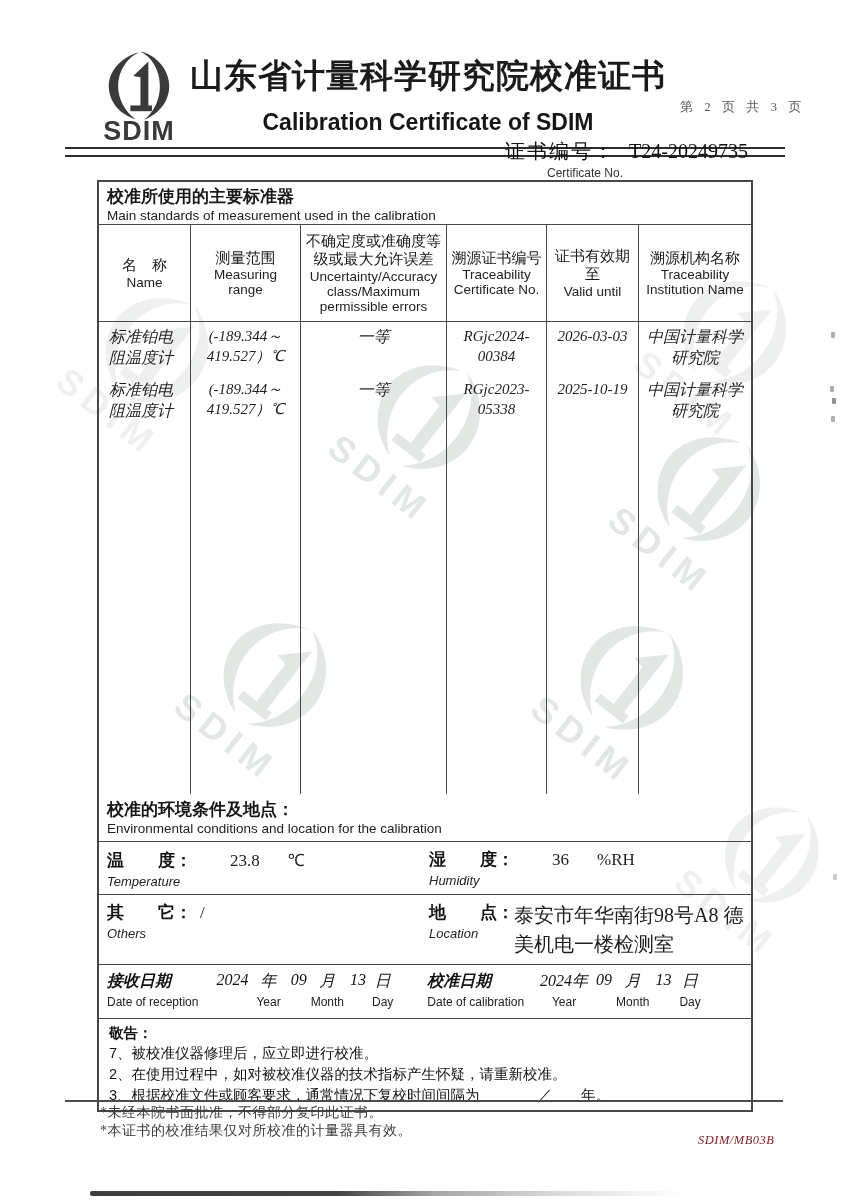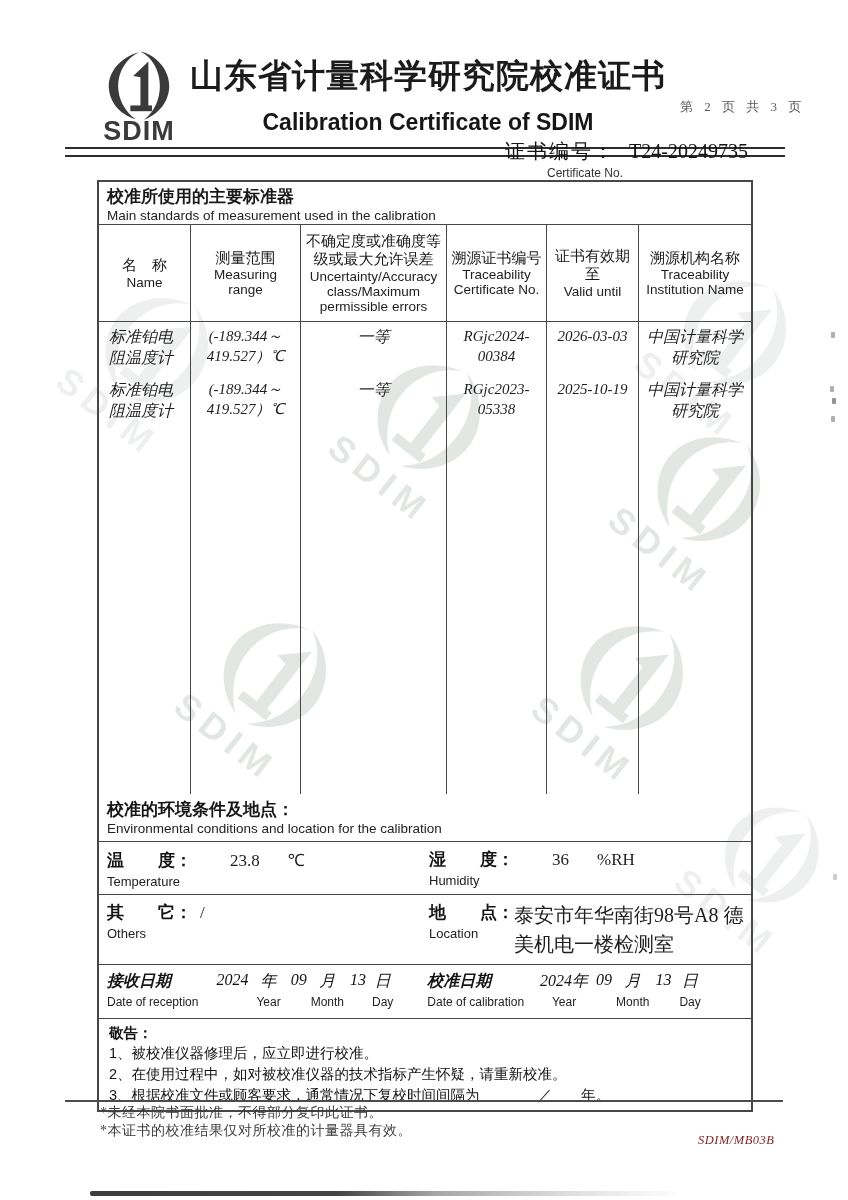--- a/index.html
+++ b/index.html
@@ -60,21 +60,21 @@
 
   .cond-row{display:flex;border-bottom:1.5px solid #474747;padding:6px 0 5px 8px;box-sizing:border-box;}
   .cond-row.r2{min-height:55px;}
   .cond-group{width:322px;flex:none;}
   .cond-group.right{flex:1;}
   .cond-top{display:flex;align-items:baseline;}
   .zh-label{font-family:"Liberation Sans", sans-serif;font-weight:700;font-size:17px;color:#141414;white-space:pre;}
   .cond-val{font-size:17px;margin-left:38px;}
   .cond-unit{font-size:17px;margin-left:28px;}
   .slash-val{font-size:17px;margin-left:8px;}
-  .en-label{font-family:"Liberation Sans", sans-serif;font-size:13px;color:#222;margin-top:2px;}
+  .en-label{font-family:"Liberation Sans", sans-serif;font-size:13px;color:#222;margin-top:2px;font-style:italic;}
   .loc-flex{display:flex;}
   .loc-value{font-size:20px;line-height:1.45;width:242px;margin-left:0;}
 
   .dates-row{display:flex;border-bottom:1.5px solid #474747;padding:6px 0 4px 8px;min-height:54px;box-sizing:border-box;}
   .dgroup{display:flex;}
   .dgroup.g2{margin-left:34px;}
   .dpair{text-align:center;margin-left:12px;}
   .dpair.lbl{text-align:left;margin-left:0;}
   .d-top{font-size:16px;color:#141414;height:24px;font-style:italic;}
   .d-top.bold{font-family:"Liberation Sans", sans-serif;font-weight:700;}
@@ -330,21 +330,21 @@
         </div>
         <div class="dpair" style="margin-left:8px">
           <div class="d-top">日</div>
           <div class="d-en">Day</div>
         </div>
       </div>
     </div>
 
     <div class="notice">
       <div class="notice-title">敬告：</div>
-      <div class="notice-item">1、被校准仪器修理后，应立即进行校准。</div>
+      <div class="notice-item">7、被校准仪器修理后，应立即进行校准。</div>
       <div class="notice-item">2、在使用过程中，如对被校准仪器的技术指标产生怀疑，请重新校准。</div>
       <div class="notice-item">3、根据校准文件或顾客要求，通常情况下复校时间间隔为　　　　／　　年。</div>
     </div>
 
   </div>
 
   <div class="abs footer-rule"></div>
   <div class="abs footnotes">
     <div class="footnote">*未经本院书面批准，不得部分复印此证书。</div>
     <div class="footnote">*本证书的校准结果仅对所校准的计量器具有效。</div>

